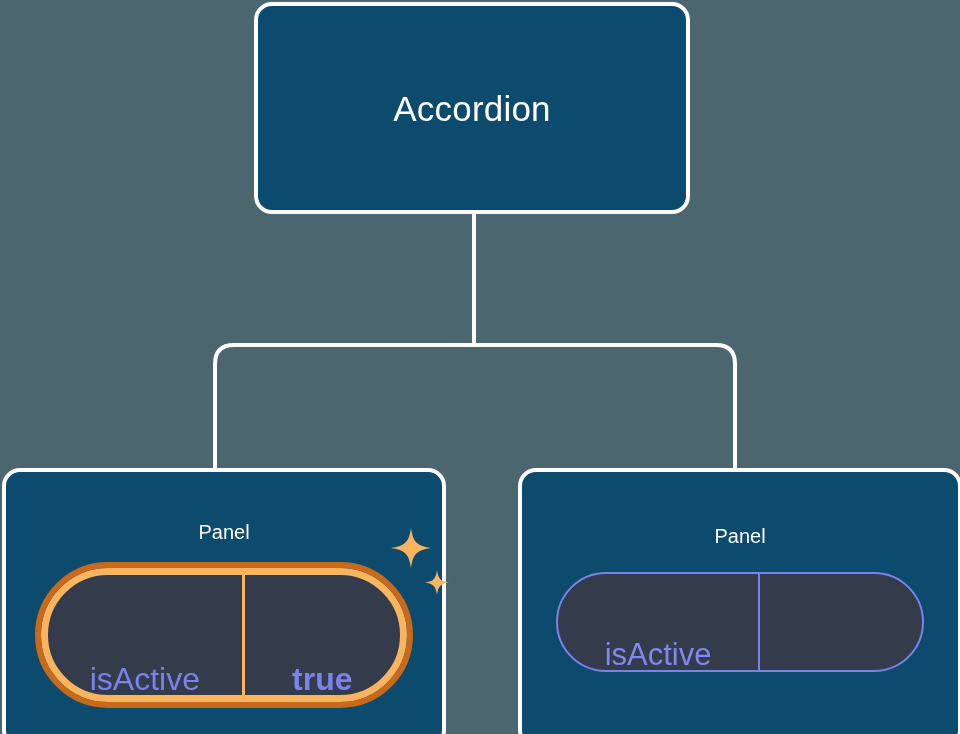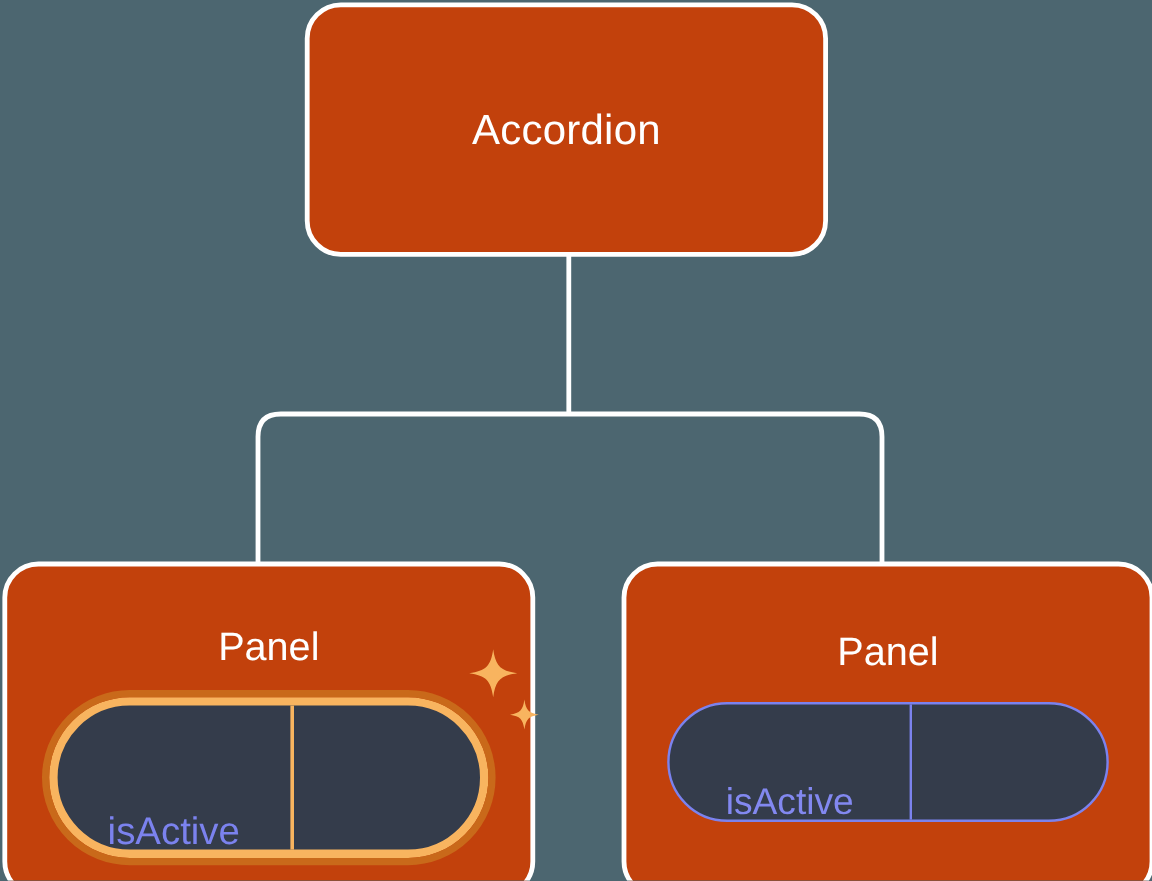--- a/index.html
+++ b/index.html
@@ -23,23 +23,23 @@
     top: 0;
     width: 960px;
     height: 734px;
     pointer-events: none;
   }
 
   
   .node {
     position: absolute;
     box-sizing: border-box;
-    background: #c2410c;
+    background: #0c4a6e;
     border: 4px solid #FFFFFF;
-    border-radius: 30px;
+    border-radius: 18px;
   }
 
   #node-root {
     left: 254px;
     top: 2px;
     width: 436px;
     height: 212px;
     display: flex;
     align-items: center;
     justify-content: center;
@@ -56,21 +56,21 @@
     height: 280px;
     display: flex;
     flex-direction: column;
     align-items: center;
   }
   #node-panel-left  { left: 2px;   width: 444px; }
   #node-panel-right { left: 518px; width: 444px; }
 
   .panel-title {
     color: #FFFFFF;
-    font-size: 33px;
+    font-size: 20px;
     line-height: 1;
     margin-top: 50px;
   }
   #node-panel-right .panel-title { margin-top: 54px; }
 
   
   .pill-wrap {
     position: relative;
     margin-top: 26px;
   }
@@ -152,20 +152,21 @@
     <span class="root-title">Accordion</span>
   </div>
 
   <div class="node panel-node" id="node-panel-left">
     <span class="panel-title">Panel</span>
 
     <div class="pill-wrap">
       <div class="pill pill-highlight">
         <div class="pill-cell pill-key">isActive</div>
         <div class="pill-divider"></div>
+        <div class="pill-cell pill-val">true</div>
       </div>
 
       <svg class="sparkles" viewBox="0 0 64 74" xmlns="http://www.w3.org/2000/svg">
         <path d="M24 2 C26 16 30 20 44 22 C30 24 26 28 24 42 C22 28 18 24 4 22 C18 20 22 16 24 2 Z" fill="#F8B45F"></path>
         <path d="M50 44 C51.3 53 53.6 55.3 62 56.6 C53.6 57.9 51.3 60.2 50 69 C48.7 60.2 46.4 57.9 38 56.6 C46.4 55.3 48.7 53 50 44 Z" fill="#F8B45F"></path>
       </svg>
     </div>
   </div>
 
   <div class="node panel-node" id="node-panel-right">

